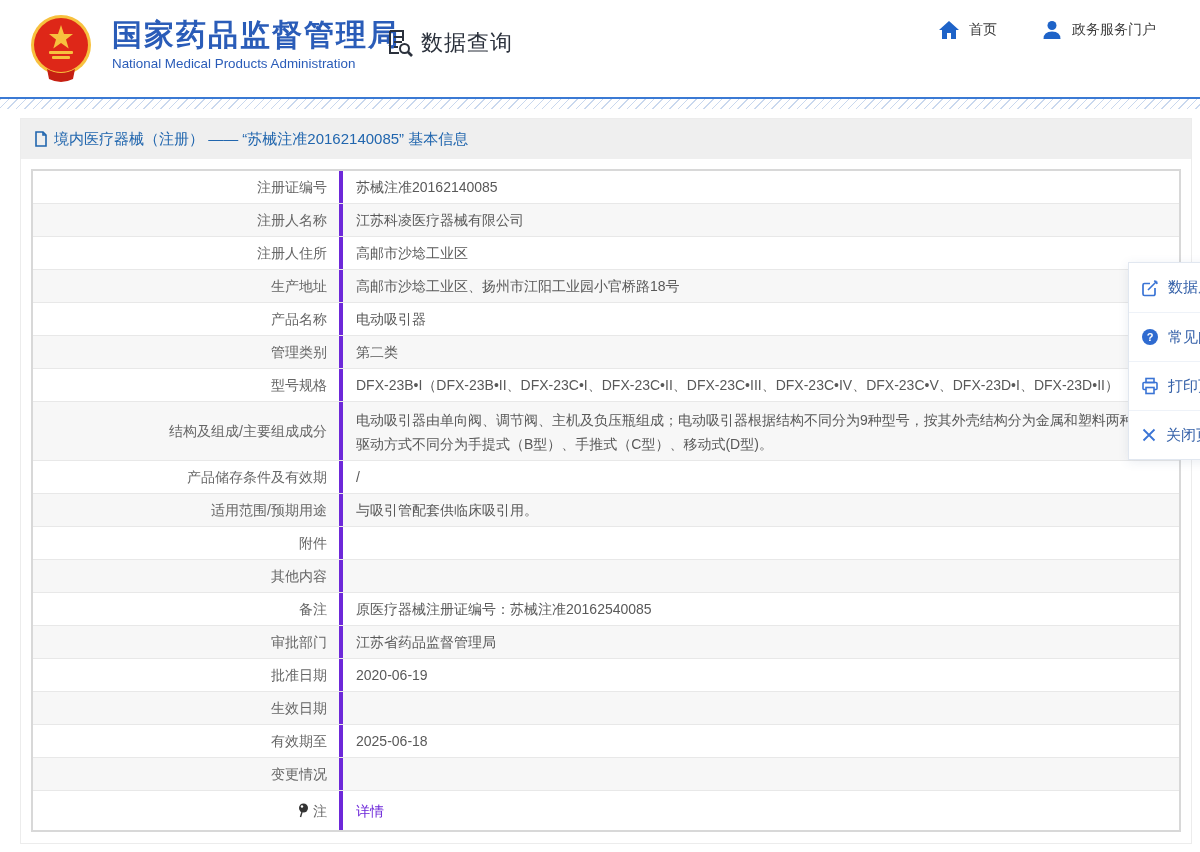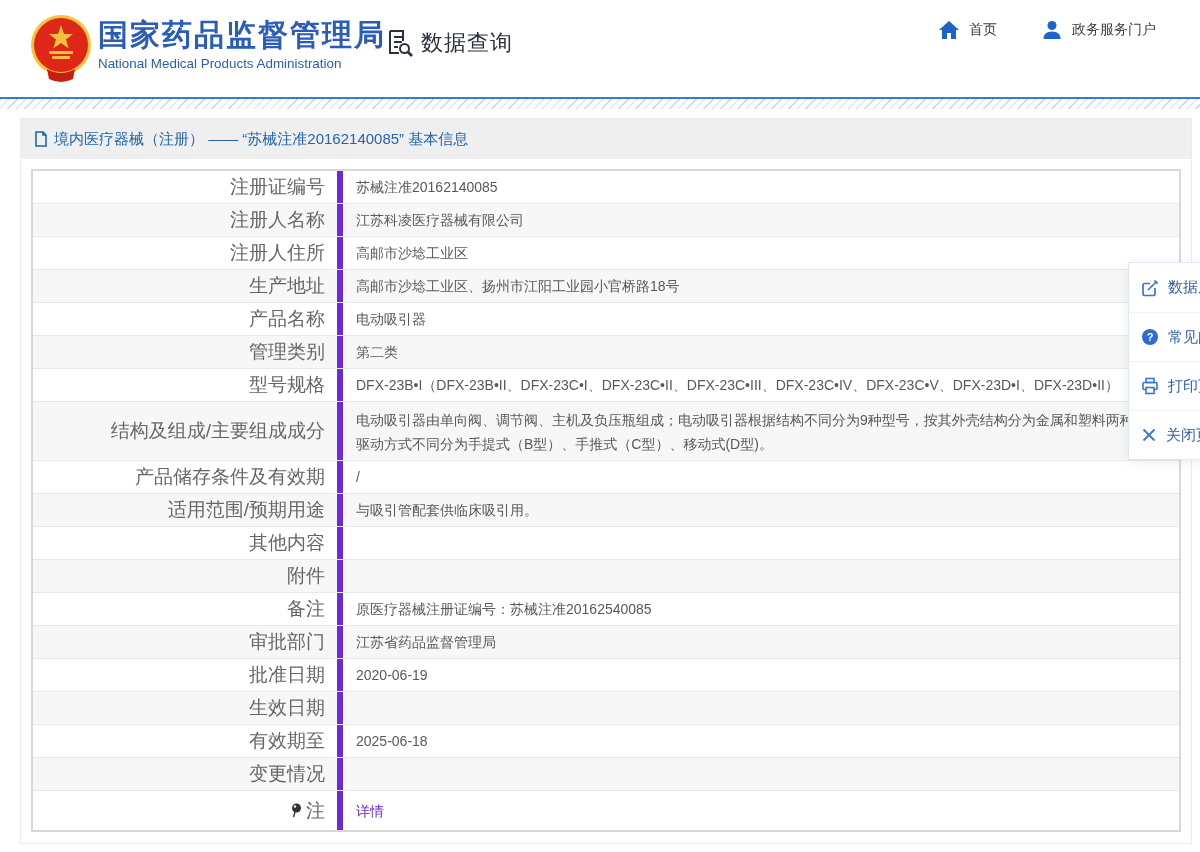--- a/index.html
+++ b/index.html
@@ -7,21 +7,21 @@
   body {
     font-family: "Liberation Sans", "DejaVu Sans", sans-serif;
     background: #ffffff;
     position: relative;
     color: #595959;
   }
 
   
   .header { position: relative; height: 97px; background: #fff; }
   .logo-wrap { position: absolute; left: 29px; top: 13px; width: 64px; height: 70px; }
-  .org-block { position: absolute; left: 98px; top: 18px; }
+  .org-block { position: absolute; left: 112px; top: 18px; }
   .org-cn { font-size: 30px; font-weight: bold; color: #2a5cb8; letter-spacing: 2px; line-height: 34px; }
   .org-en { font-size: 13.4px; color: #2a5cb8; margin-top: 4px; }
   .data-query { position: absolute; left: 384px; top: 28px; display: flex; align-items: center; gap: 7px; cursor: pointer; }
   .data-query-text { font-size: 22px; color: #2b313c; font-weight: 500; letter-spacing: 1px; }
   .top-nav { position: absolute; right: 44px; top: 20px; display: flex; gap: 44px; }
   .nav-item { display: flex; flex-direction: row; align-items: center; gap: 9px; cursor: pointer; }
   .nav-label { font-size: 14px; color: #3d3d3d; }
 
   .header-line { height: 2px; background: #3b7ad4; }
   .header-stripes {
@@ -38,24 +38,24 @@
     height: 40px; background: #efefef; display: flex; align-items: center;
     padding-left: 13px; gap: 6px;
   }
   .titlebar-text { font-size: 15px; color: #2166ae; }
 
   .info-table { margin: 10px 10px 0 10px; border: 2px solid #d8d8d8; }
   .row { display: flex; border-top: 1px solid #e8e8e8; background: #fff; }
   .row:first-child { border-top: none; }
   .row:nth-child(even) { background: #f7f7f7; }
   .label-cell {
-    width: 310px; flex: 0 0 310px; border-right: 6px solid #6d28d9;
+    width: 310px; flex: 0 0 310px; border-right: 4px solid #6d28d9;
     display: flex; align-items: center; justify-content: flex-end;
     text-align: right; padding: 6px 12px 6px 8px;
-    color: #666; font-size: 19px; line-height: 20px; gap: 4px;
+    color: #666; font-size: 14px; line-height: 20px; gap: 4px;
   }
   .value-cell {
     flex: 1; padding: 6px 8px 6px 13px; display: flex; align-items: center;
     color: #595959; font-size: 14px; line-height: 20px;
     min-height: 32px; overflow: hidden;
   }
   .row-tall .value-cell { line-height: 24px; padding-top: 4px; padding-bottom: 4px; min-height: 57px; display: block; padding-top: 6px; }
   .row-tall .label-cell { align-items: center; }
   .row-note .value-cell, .row-note .label-cell { min-height: 39px; }
   .detail-link { color: #6d28d9; text-decoration: none; cursor: pointer; }
@@ -173,25 +173,25 @@
       </div>
     <div class="row">
         <div class="label-cell">产品储存条件及有效期</div>
         <div class="value-cell">/</div>
       </div>
     <div class="row">
         <div class="label-cell">适用范围/预期用途</div>
         <div class="value-cell">与吸引管配套供临床吸引用。</div>
       </div>
     <div class="row">
+        <div class="label-cell">附件</div>
+        <div class="value-cell"></div>
+      </div>
+    <div class="row">
         <div class="label-cell">其他内容</div>
-        <div class="value-cell"></div>
-      </div>
-    <div class="row">
-        <div class="label-cell">附件</div>
         <div class="value-cell"></div>
       </div>
     <div class="row">
         <div class="label-cell">备注</div>
         <div class="value-cell">原医疗器械注册证编号：苏械注准20162540085</div>
       </div>
     <div class="row">
         <div class="label-cell">审批部门</div>
         <div class="value-cell">江苏省药品监督管理局</div>
       </div>

